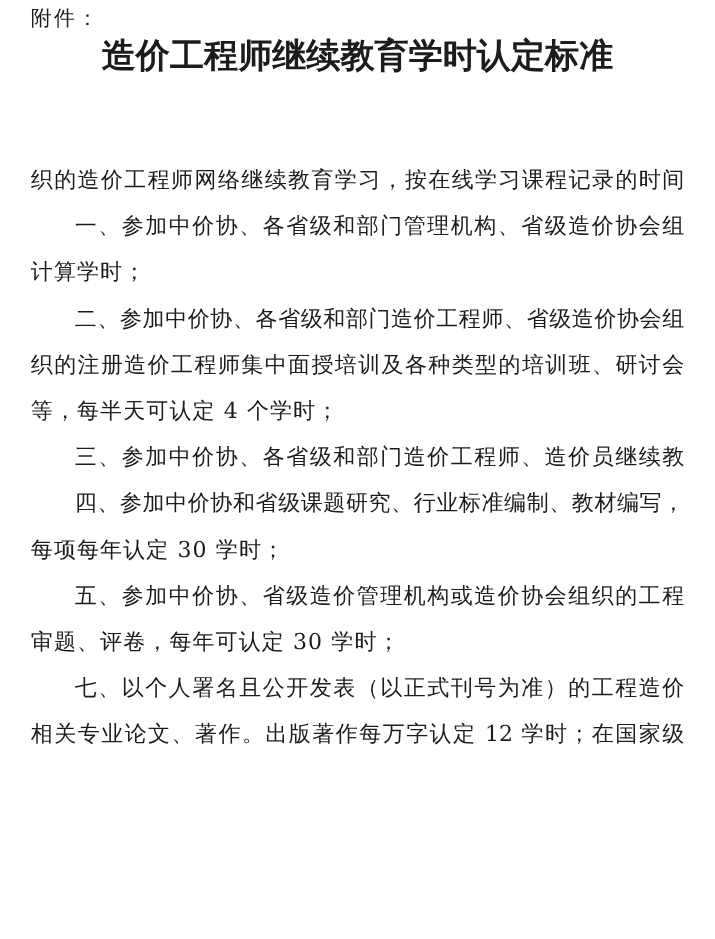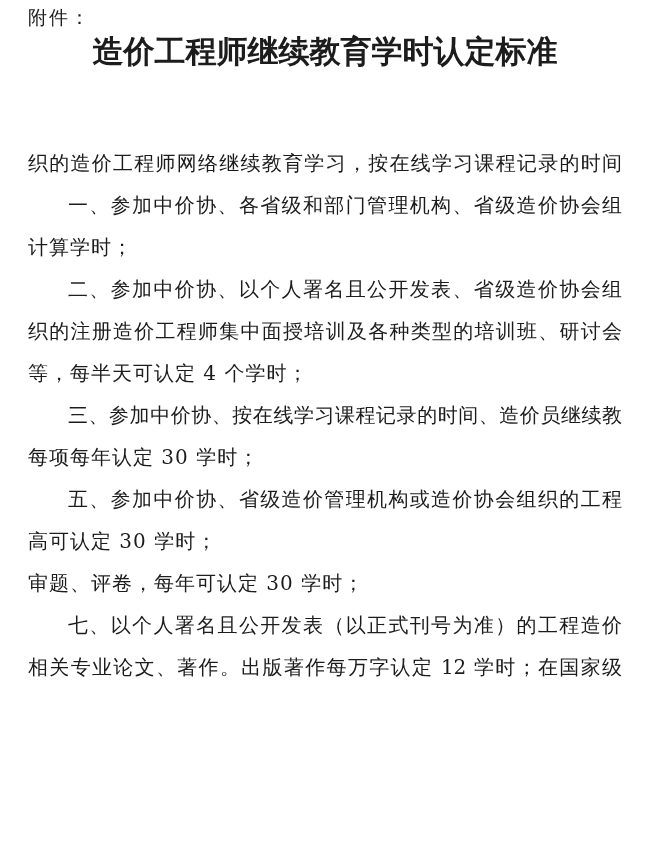--- a/index.html
+++ b/index.html
@@ -78,36 +78,36 @@
 
   <div class="doc-body">
 
     <div class="para">
       <div class="line full">织的造价工程师网络继续教育学习，按在线学习课程记录的时间</div>
       <div class="line indent full">一、参加中价协、各省级和部门管理机构、省级造价协会组</div>
       <div class="line">计算学时；</div>
     </div>
 
     <div class="para">
-      <div class="line indent full">二、参加中价协、以个人署名且公开发表、省级造价协会组</div>
+      <div class="line indent full">二、参加中价协、各省级和部门造价工程师、省级造价协会组</div>
       <div class="line full">织的注册造价工程师集中面授培训及各种类型的培训班、研讨会</div>
       <div class="line">等，每半天可认定 4 个学时；</div>
     </div>
 
     <div class="para">
-      <div class="line indent full">三、参加中价协、按在线学习课程记录的时间、造价员继续教</div>
+      <div class="line indent full">三、参加中价协、各省级和部门造价工程师、造价员继续教</div>
     </div>
 
     <div class="para">
+      <div class="line indent full">四、参加中价协和省级课题研究、行业标准编制、教材编写，</div>
       <div class="line">每项每年认定 30 学时；</div>
     </div>
 
     <div class="para">
       <div class="line indent full">五、参加中价协、省级造价管理机构或造价协会组织的工程</div>
-      <div class="line">高可认定 30 学时；</div>
     </div>
 
     <div class="para">
       <div class="line">审题、评卷，每年可认定 30 学时；</div>
     </div>
 
     <div class="para">
       <div class="line indent full">七、以个人署名且公开发表（以正式刊号为准）的工程造价</div>
       <div class="line full">相关专业论文、著作。出版著作每万字认定 12 学时；在国家级</div>
     </div>

